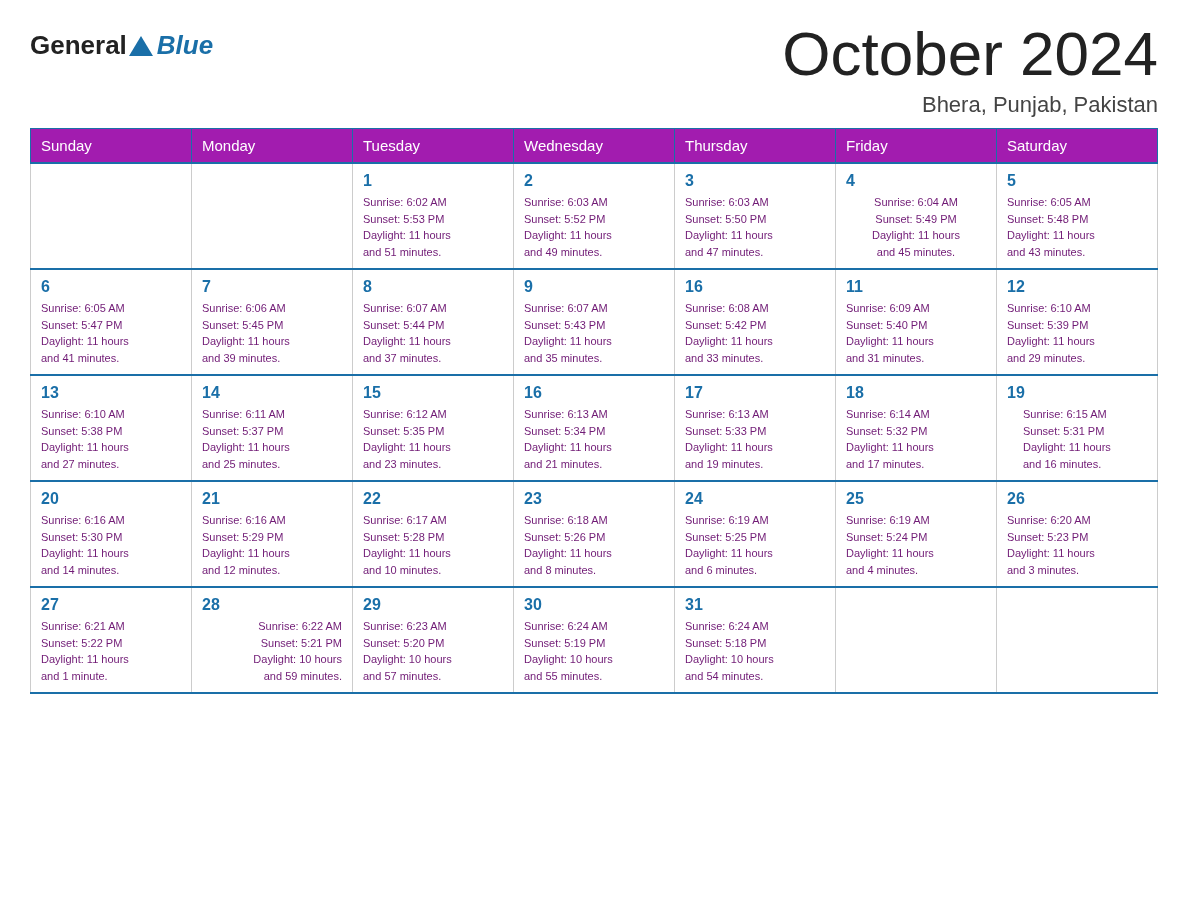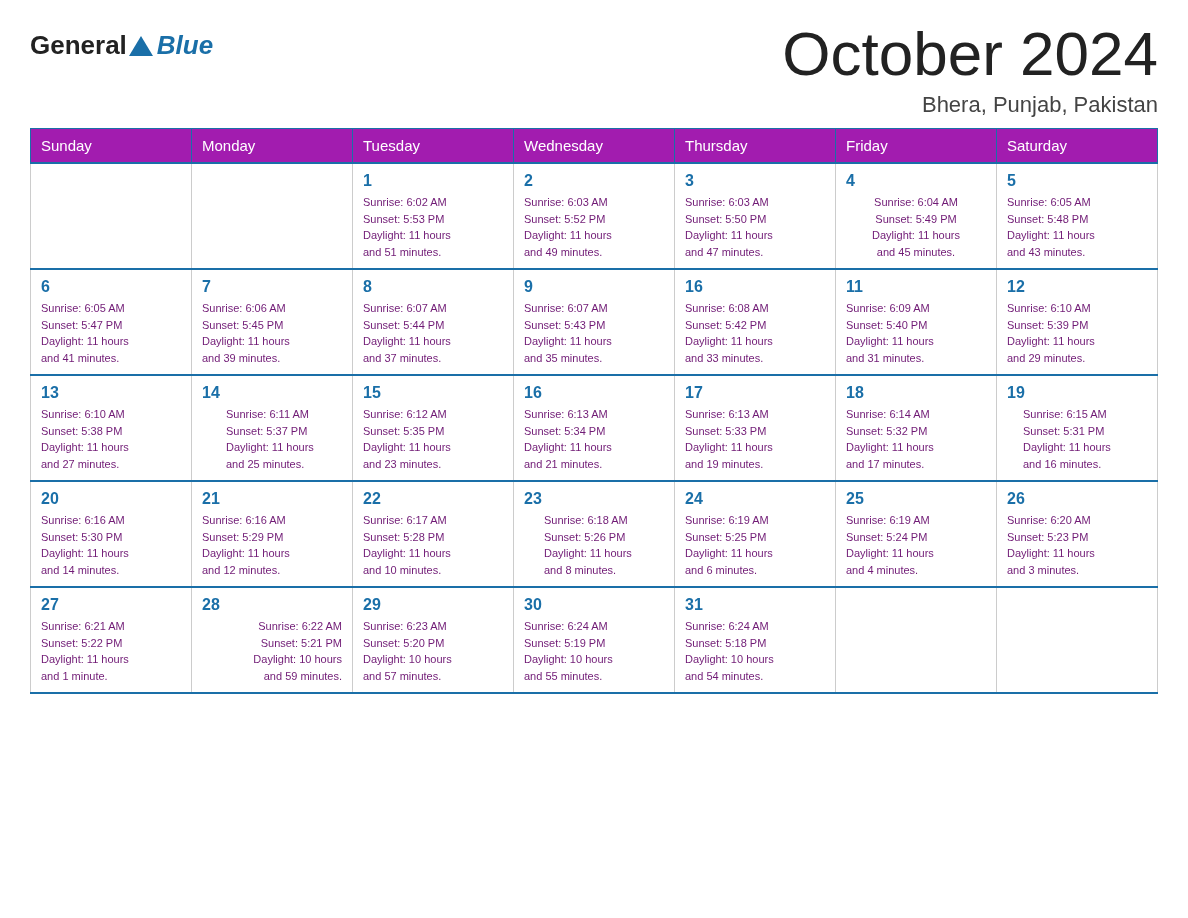--- a/index.html
+++ b/index.html
@@ -228,21 +228,21 @@
       <tr>
         <td>
           <span class="day-num">13</span>
           <div class="day-info" style="white-space: pre-line;">Sunrise: 6:10 AM
 Sunset: 5:38 PM
 Daylight: 11 hours
 and 27 minutes.</div>
         </td>
         <td>
           <span class="day-num">14</span>
-          <div class="day-info" style="white-space: pre-line; margin-left: 24px;">Sunrise: 6:11 AM
+          <div class="day-info" style="white-space: pre-line;">Sunrise: 6:11 AM
 Sunset: 5:37 PM
 Daylight: 11 hours
 and 25 minutes.</div>
         </td>
         <td>
           <span class="day-num">15</span>
           <div class="day-info" style="white-space: pre-line;">Sunrise: 6:12 AM
 Sunset: 5:35 PM
 Daylight: 11 hours
 and 23 minutes.</div>
@@ -293,21 +293,21 @@
         </td>
         <td>
           <span class="day-num">22</span>
           <div class="day-info" style="white-space: pre-line;">Sunrise: 6:17 AM
 Sunset: 5:28 PM
 Daylight: 11 hours
 and 10 minutes.</div>
         </td>
         <td>
           <span class="day-num">23</span>
-          <div class="day-info" style="white-space: pre-line; margin-left: 20px;">Sunrise: 6:18 AM
+          <div class="day-info" style="white-space: pre-line;">Sunrise: 6:18 AM
 Sunset: 5:26 PM
 Daylight: 11 hours
 and 8 minutes.</div>
         </td>
         <td>
           <span class="day-num">24</span>
           <div class="day-info" style="white-space: pre-line;">Sunrise: 6:19 AM
 Sunset: 5:25 PM
 Daylight: 11 hours
 and 6 minutes.</div>

